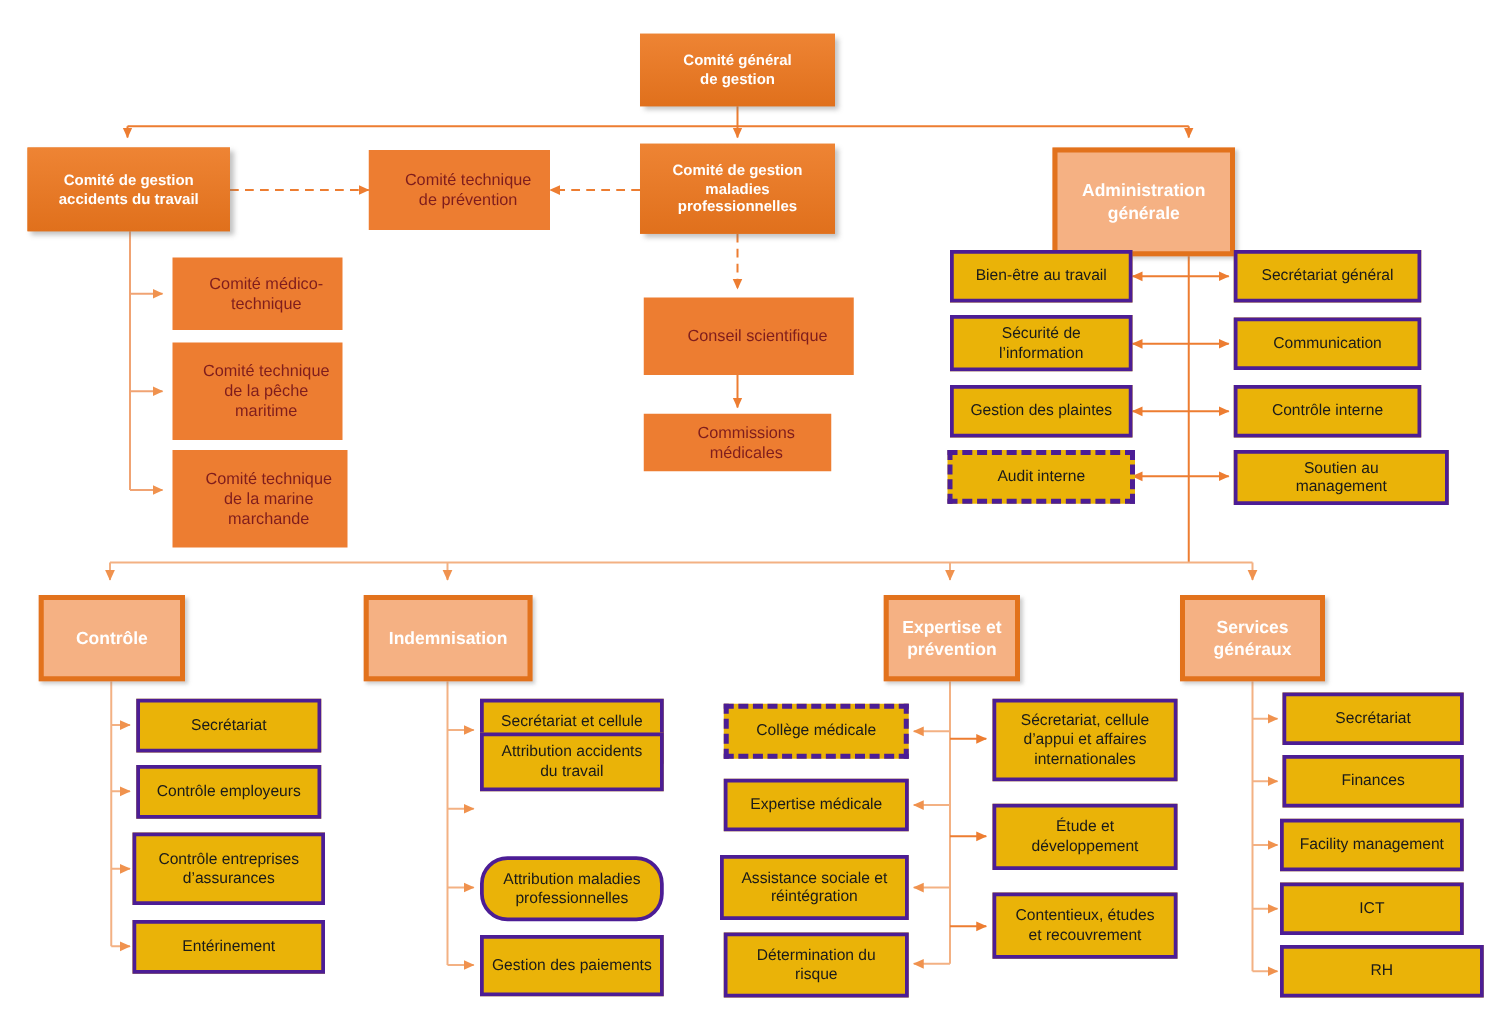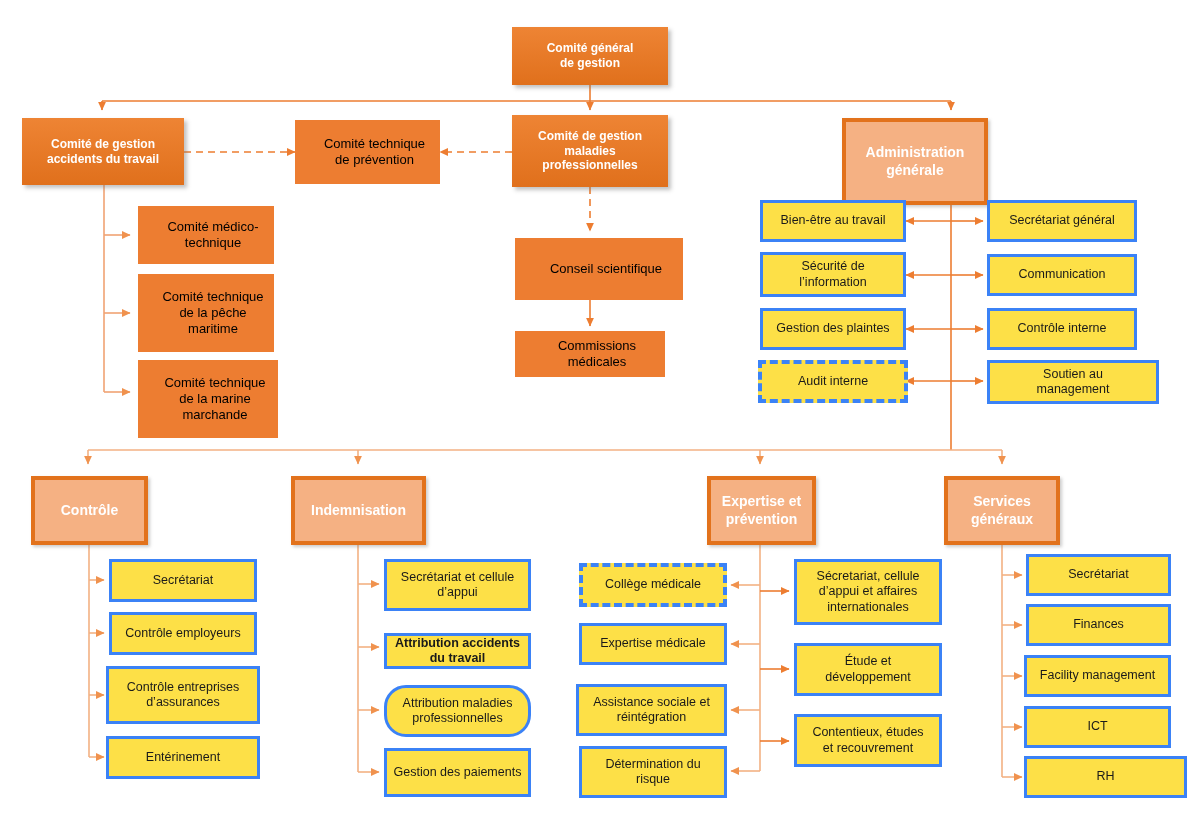--- a/index.html
+++ b/index.html
@@ -35,38 +35,38 @@
     background:#E87722;
     background-image:linear-gradient(180deg,#EE8434 0%,#E0701C 100%);
     color:#ffffff;
     font-weight:bold;
     font-size:12px;
     box-shadow:3px 3px 4px rgba(120,120,120,.45);
   }
   
   .lvl2{
     background:#ED7D31;
-    color:#000000;
+    color:#7f1d1d;
     font-weight:normal;
     font-size:13px;
     padding-left:20px;
   }
   
   .lvl3{
     background:#F5B183;
     border:4px solid #E2721C;
     color:#ffffff;
     font-weight:bold;
     font-size:14px;
     box-shadow:2px 2px 3px rgba(130,130,130,.40);
   }
   
   .leaf{
-    background:#fde047;
-    border:3px solid #3b82f6;
+    background:#eab308;
+    border:3px solid #4c1d95;
     color:#1a1a1a;
     font-size:12.5px;
     font-weight:normal;
   }
   .leaf.dashed{
     border-style:dashed;
     border-width:4px;
   }
 </style>
 </head>
@@ -180,21 +180,21 @@
   <div class="node lvl3" style="left:291px;top:476px;width:135px;height:69px;">Indemnisation</div>
   <div class="node lvl3" style="left:707px;top:476px;width:109px;height:69px;">Expertise et<br>prévention</div>
   <div class="node lvl3" style="left:944px;top:476px;width:116px;height:69px;">Services<br>généraux</div>
 
   <div class="node leaf" style="left:109px;top:559px;width:148px;height:43px;">Secrétariat</div>
   <div class="node leaf" style="left:109px;top:612px;width:148px;height:43px;">Contrôle employeurs</div>
   <div class="node leaf" style="left:106px;top:666px;width:154px;height:58px;">Contrôle entreprises<br>d’assurances</div>
   <div class="node leaf" style="left:106px;top:736px;width:154px;height:43px;">Entérinement</div>
 
   <div class="node leaf" style="left:384px;top:559px;width:147px;height:52px;">Secrétariat et cellule<br>d’appui</div>
-  <div class="node leaf" style="left:384px;top:633px;width:147px;height:36px;font-weight:bold;">Attribution accidents<br>du travail</div>
+  <div class="node leaf" style="left:384px;top:586px;width:147px;height:47px;">Attribution accidents<br>du travail</div>
   <div class="node leaf" style="left:384px;top:685px;width:147px;height:52px;border-radius:22px;">Attribution maladies<br>professionnelles</div>
   <div class="node leaf" style="left:384px;top:748px;width:147px;height:49px;">Gestion des paiements</div>
 
   <div class="node leaf dashed" style="left:579px;top:563px;width:148px;height:44px;">Collège médicale</div>
   <div class="node leaf" style="left:579px;top:623px;width:148px;height:42px;">Expertise médicale</div>
   <div class="node leaf" style="left:576px;top:684px;width:151px;height:52px;">Assistance sociale et<br>réintégration</div>
   <div class="node leaf" style="left:579px;top:746px;width:148px;height:52px;">Détermination du<br>risque</div>
 
   <div class="node leaf" style="left:794px;top:559px;width:148px;height:66px;">Sécretariat, cellule<br>d’appui et affaires<br>internationales</div>
   <div class="node leaf" style="left:794px;top:643px;width:148px;height:53px;">Étude et<br>développement</div>

